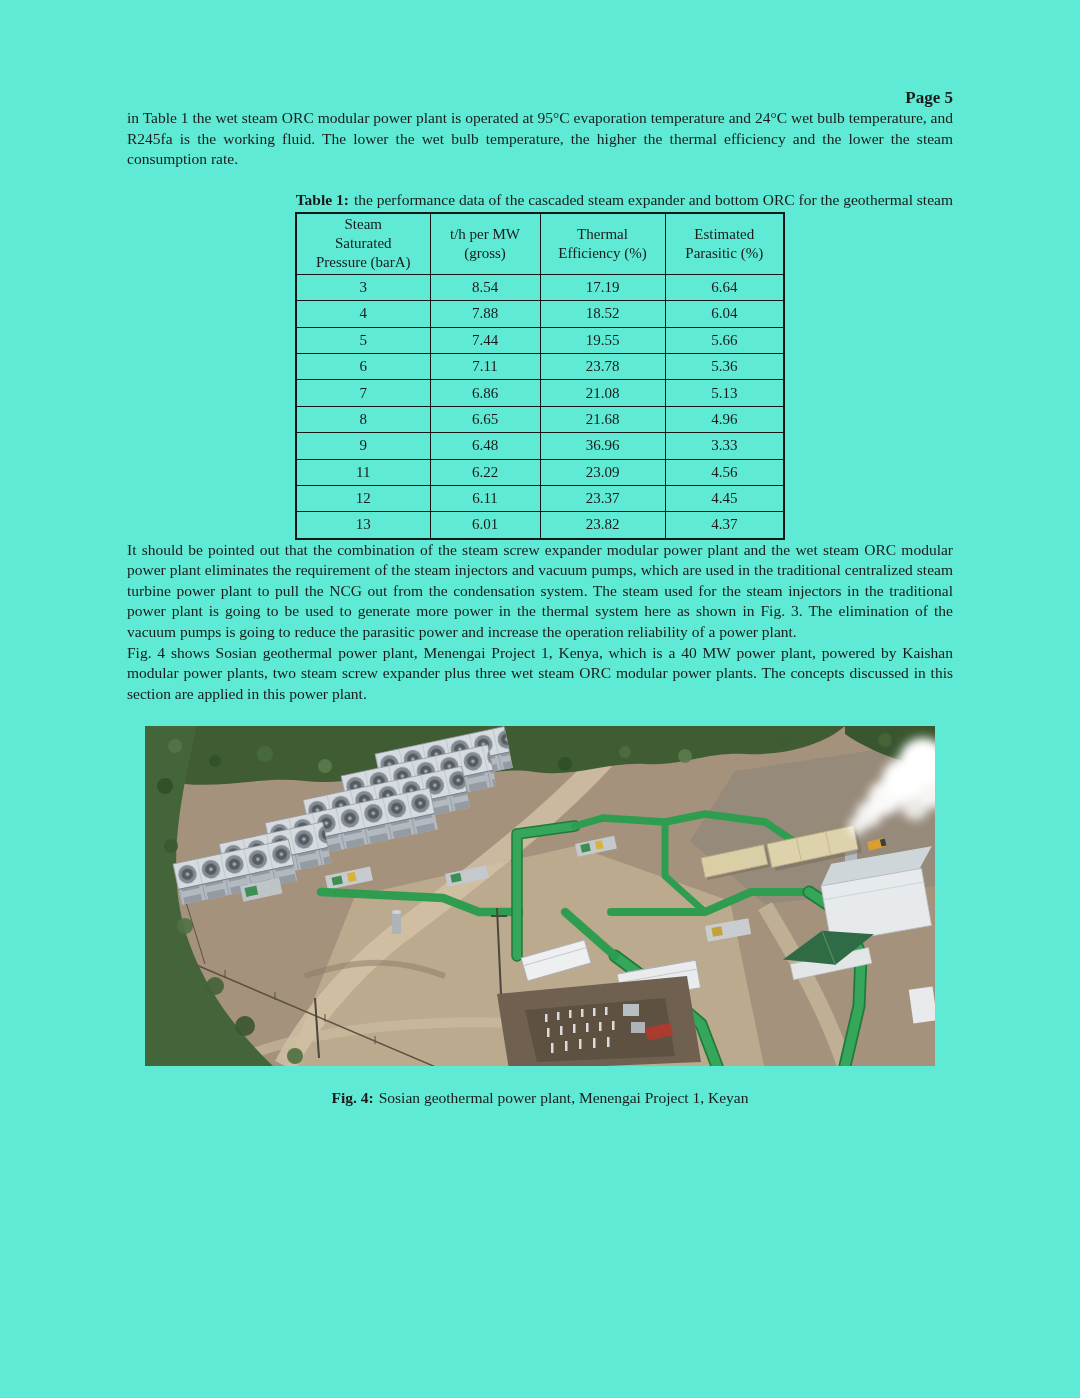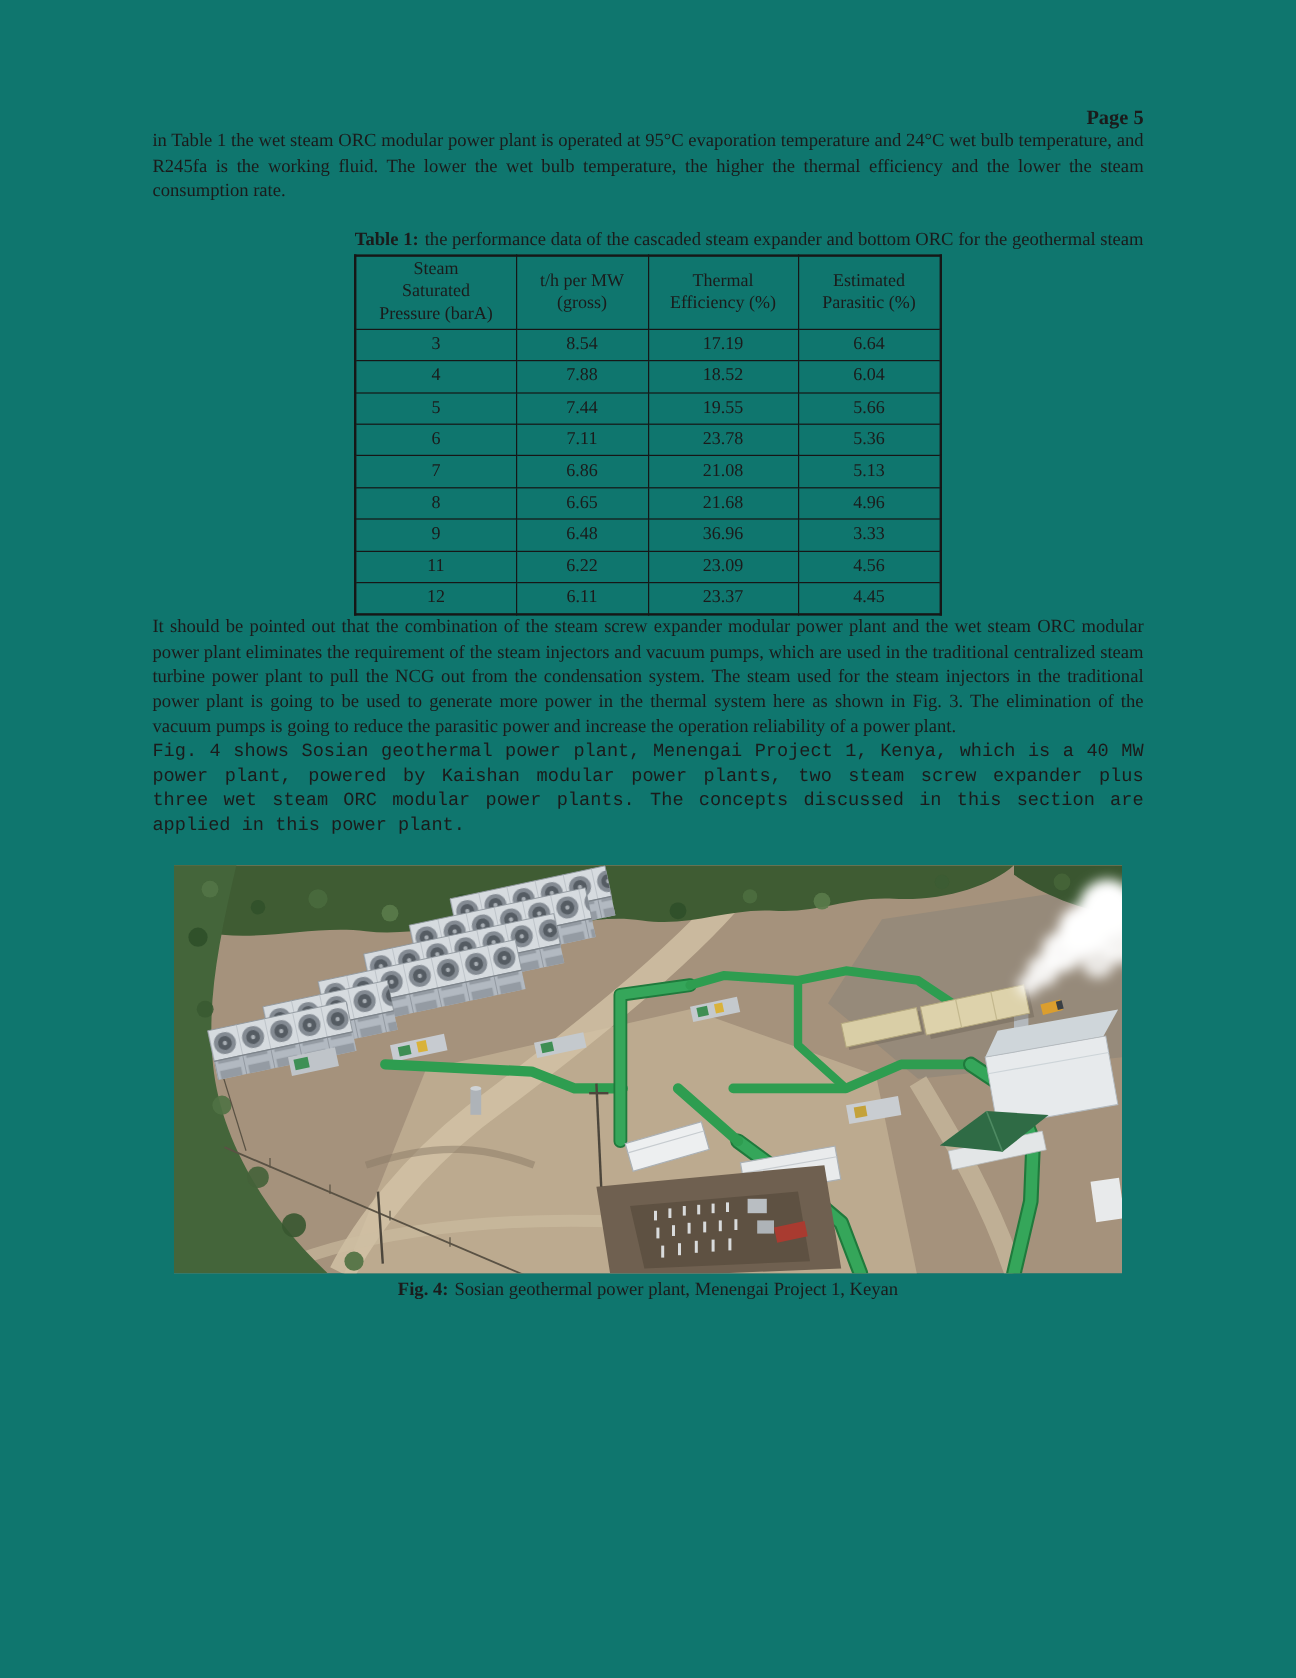--- a/index.html
+++ b/index.html
@@ -1,35 +1,35 @@
 <!DOCTYPE html>
 <html><head>
 <meta charset="utf-8">
 <style>
   html,body{margin:0;padding:0;background:#ffffff;}
   .page{
-    width:1080px;height:1398px;background:#0f766e;position:relative;
+    width:1080px;height:1398px;background:#5eead4;position:relative;
     font-family:"Liberation Serif","DejaVu Serif",serif;color:#1b1b1b;
     overflow:hidden;margin:0 auto;
   }
   .content{padding:0 127px;}
   .page-number{padding-top:88px;text-align:right;font-weight:700;font-size:17px;line-height:20px;}
   p.body-par{text-align:justify;font-size:15.5px;line-height:20.6px;margin:0;}
   .p1{margin-top:22px;}
   .p2{margin-top:38px;}
-  .p3{margin-top:20px;font-family:Liberation Mono, monospace;}
+  .p3{margin-top:20px;}
   .table-caption{margin-top:20px;text-align:right;font-size:15.5px;line-height:20px;}
   .cap-label{font-weight:700;margin-right:5px;}
   table.t1{margin:2px auto 0;border-collapse:collapse;table-layout:fixed;width:488px;border:2.5px solid #161616;}
   table.t1 th,table.t1 td{border:1.5px solid #161616;text-align:center;vertical-align:middle;padding:0;}
   table.t1 th{font-weight:400;font-size:15px;line-height:19px;height:60px;white-space:pre-line;}
   table.t1 td{font-size:15px;height:25.4px;}
   .col1{width:134px;}.col2{width:110px;}.col3{width:125px;}.col4{width:119px;}
   figure.photo{margin:22px auto 0;width:790px;height:340px;padding:0;display:block;background:#a5927c;}
-  .fig-caption{margin-top:4px;text-align:center;font-size:15.5px;line-height:20px;}
+  .fig-caption{margin-top:22px;text-align:center;font-size:15.5px;line-height:20px;}
   .footer{margin-top:95px;text-align:center;font-size:15.5px;line-height:20px;}
 </style>
 </head>
 <body>
 
 <div class="page">
   <div class="content">
 
     <div class="page-number">Page 5</div>
 
@@ -106,20 +106,26 @@
             <td>11</td>
             <td>6.22</td>
             <td>23.09</td>
             <td>4.56</td>
           </tr>
           <tr>
             <td>12</td>
             <td>6.11</td>
             <td>23.37</td>
             <td>4.45</td>
+          </tr>
+          <tr>
+            <td>13</td>
+            <td>6.01</td>
+            <td>23.82</td>
+            <td>4.37</td>
           </tr>
         </tbody>
     </table>
 
     <p class="body-par p2">It should be pointed out that the combination of the steam screw expander modular power plant and the wet steam ORC modular power plant eliminates the requirement of the steam injectors and vacuum pumps, which are used in the traditional centralized steam turbine power plant to pull the NCG out from the condensation system. The steam used for the steam injectors in the traditional power plant is going to be used to generate more power in the thermal system here as shown in Fig. 3. The elimination of the vacuum pumps is going to reduce the parasitic power and increase the operation reliability of a power plant.</p>
 
     <p class="body-par p3">Fig. 4 shows Sosian geothermal power plant, Menengai Project 1, Kenya, which is a 40 MW power plant, powered by Kaishan modular power plants, two steam screw expander plus three wet steam ORC modular power plants. The concepts discussed in this section are applied in this power plant.</p>
 
     <figure class="photo">
       <svg viewBox="0 0 790 340" width="790" height="340">

